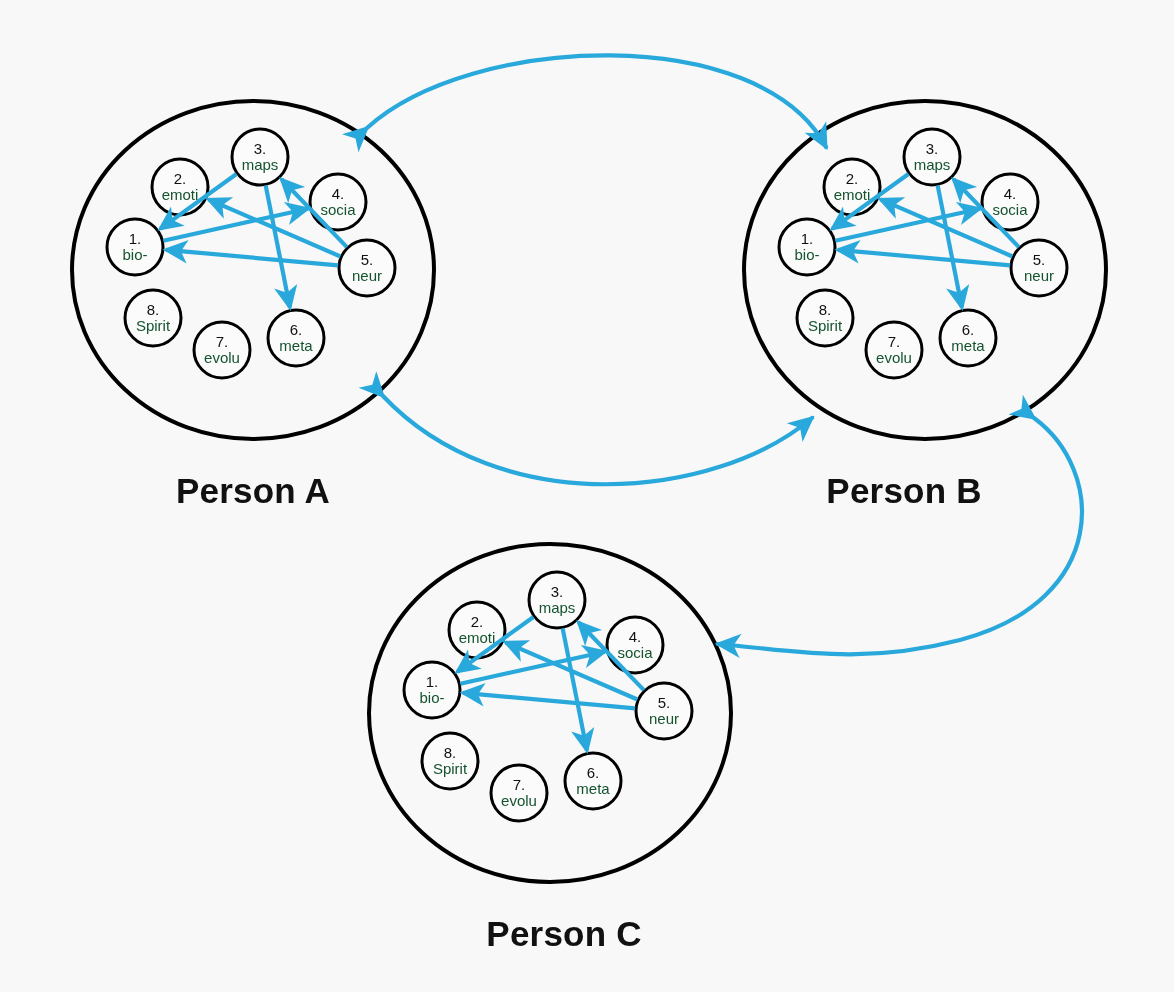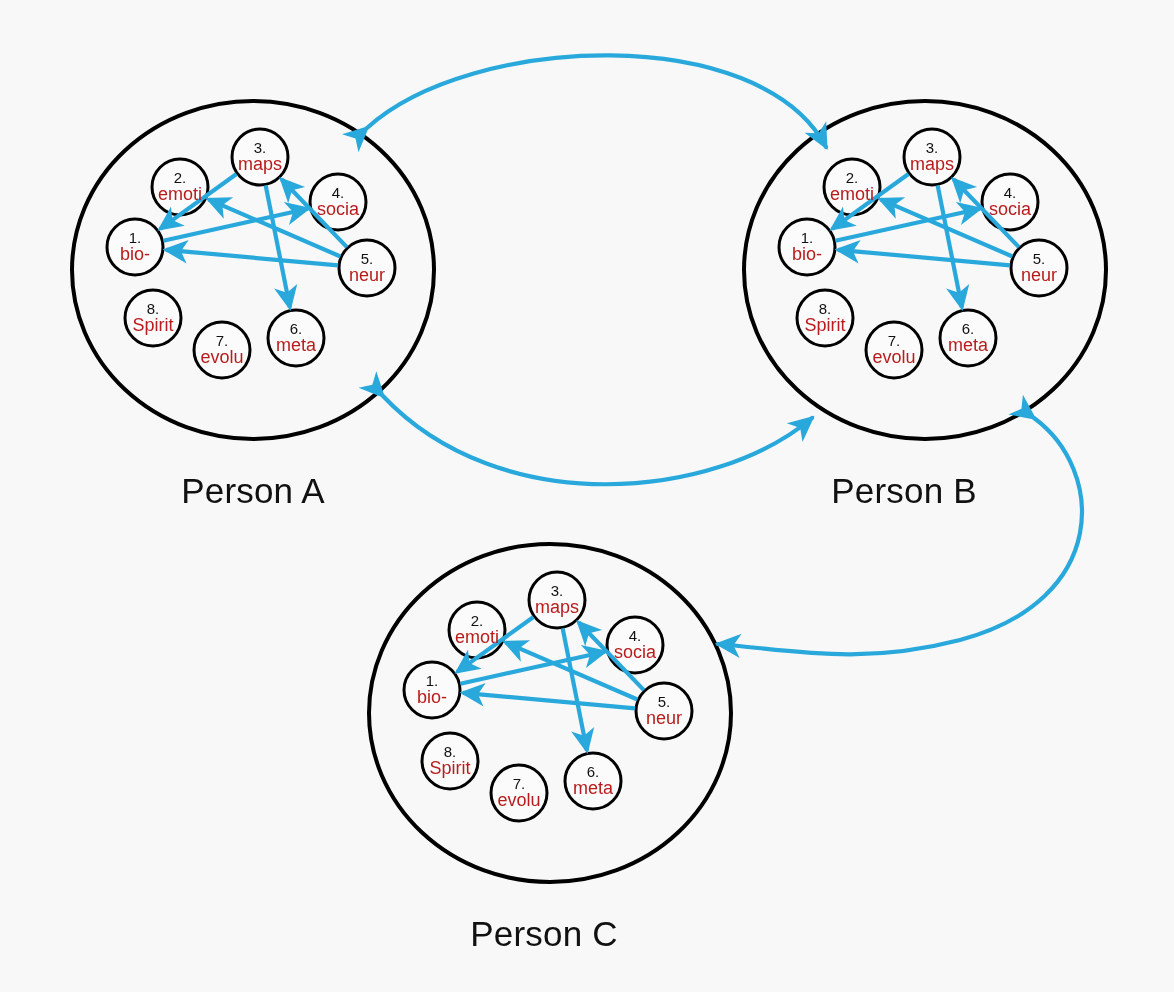--- a/index.html
+++ b/index.html
@@ -47,21 +47,21 @@
   }
   .link-curve {
     stroke: #29a8dc;
     stroke-width: 4.2;
     fill: none;
     stroke-linecap: round;
   }
   .person-label {
     position: absolute;
     font-size: 35px;
-    font-weight: 400;
+    font-weight: 700;
     color: #111111;
     letter-spacing: 0.2px;
     white-space: nowrap;
     text-align: center;
     transform: translateX(-50%);
   }
   .node-label {
     position: absolute;
     border-radius: 50%;
     overflow: hidden;
@@ -72,22 +72,22 @@
     pointer-events: none;
     box-sizing: border-box;
   }
   .node-label .num {
     font-size: 15px;
     color: #111;
     line-height: 1.05;
     white-space: nowrap;
   }
   .node-label .txt {
-    font-size: 18px;
-    color: #b91c1c;
+    font-size: 15px;
+    color: #14532d;
     line-height: 1.05;
     white-space: nowrap;
   }
 </style>
 </head>
 <body>
 
 <div id="stage">
 
   <svg class="layer" viewBox="0 0 1174 992" xmlns="http://www.w3.org/2000/svg">
@@ -250,16 +250,16 @@
         <span class="txt">evolu</span>
       </div>
       <div class="node-label" style="left: 422px; top: 733px; width: 56px; height: 56px;">
         <span class="num">8.</span>
         <span class="txt">Spirit</span>
       </div>
     </div>
   <div id="person-labels">
       <div class="person-label" style="left: 253px; top: 471px;">Person A</div>
       <div class="person-label" style="left: 904px; top: 471px;">Person B</div>
-      <div class="person-label" style="left: 544px; top: 914px;">Person C</div>
+      <div class="person-label" style="left: 564px; top: 914px;">Person C</div>
     </div>
 
 </div>
 
 </body></html>

